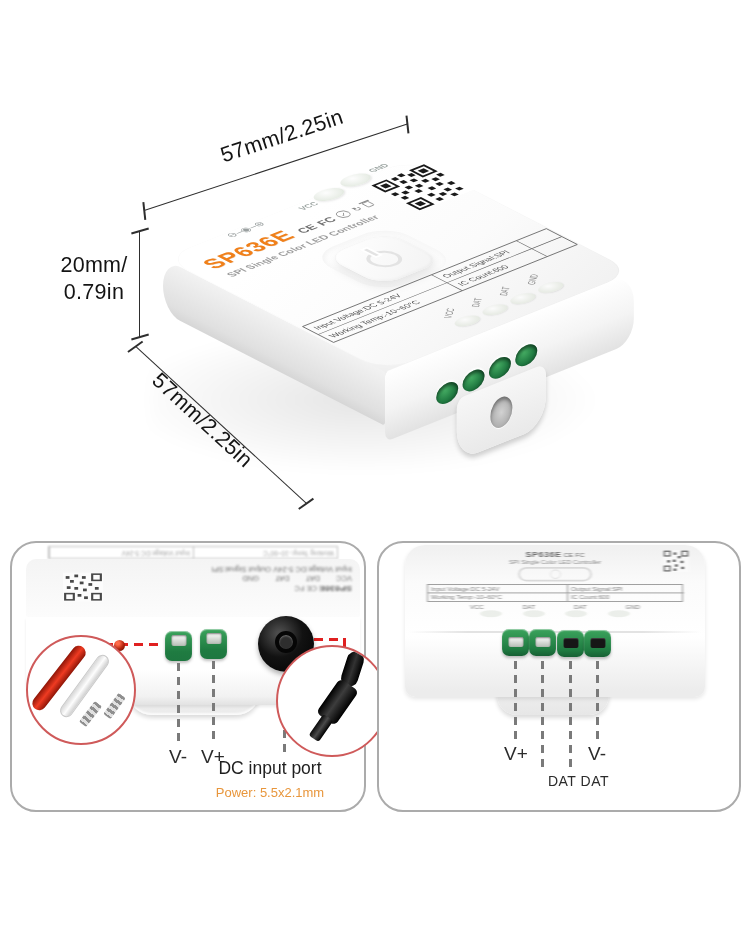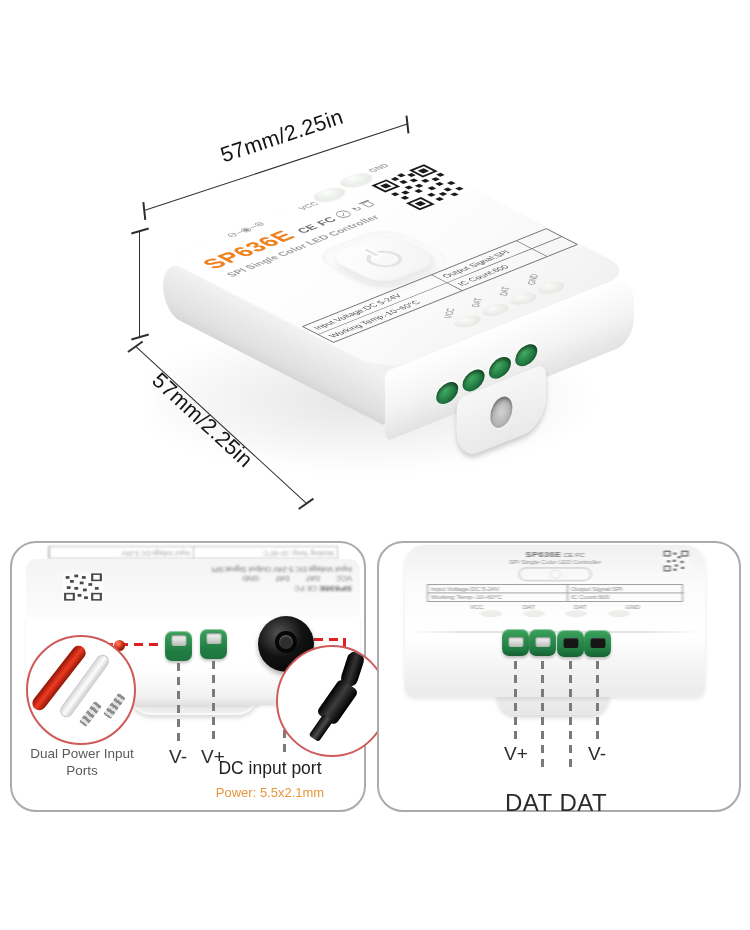--- a/index.html
+++ b/index.html
@@ -190,22 +190,22 @@
   .fv-table .r { border-right:1px solid #6e6e6e; } .fv-table .d { border-bottom:1px solid #6e6e6e; }
   .fv-ports { margin:2px auto 0; width:170px; display:flex; justify-content:space-between;
     font-size:6.5px; color:#555; }
   .fv-domes { margin:1px auto 0; width:150px; display:flex; justify-content:space-between; }
   .fv-domes i { width:22px; height:8px; border-radius:50%; background:#e6eae4; display:block; }
   .ft { position:absolute; width:27px; height:27px; border-radius:7px;
     background:linear-gradient(180deg,#3ba35c,#1f7b41 75%,#176034);
     box-shadow:0 2px 3px rgba(0,0,0,0.25), inset 0 1px 1px rgba(255,255,255,0.5); }
   .ft .bt-slot { top:8px; height:10px; }
   .out-caption { position:absolute; text-align:center; color:#2b2b2b; font-size:19px; }
-  .dat-caption { position:absolute; left:126px; top:230px; width:104px; text-align:left;
-    font-size:24px; letter-spacing:0.5px; color:#2b2b2b;margin-top:16px; }
+  .dat-caption { position:absolute; left:126px; top:230px; width:104px; text-align:right;
+    font-size:14px; letter-spacing:0.5px; color:#2b2b2b; }
 </style>
 </head>
 <body>
 
 <div>
 
   <section class="scene">
     <div class="dev-shadow"></div>
 
     <div class="face-left"></div>
@@ -301,20 +301,24 @@
       <div class="port-lbl" style="left:238px;">GND</div>
       <div class="dome2" style="left:124px;"></div>
       <div class="dome2" style="left:162px;"></div>
       <div class="dome2" style="left:200px;"></div>
       <div class="dome2" style="left:238px;"></div>
     </div>
 
     <div class="dline-h dim-top-line"></div>
     <div class="dim-text dim-top-text">57mm/2.25in</div>
     <div class="dline-v dim-left-line"></div>
+    <div class="dim-text dim-left-text">
+      <div>20mm/</div>
+      <div>0.79in</div>
+    </div>
     <div class="dline-h dim-bot-line"></div>
     <div class="dim-text dim-bot-text">57mm/2.25in</div>
   </section>
 
   <section class="panel panel-power">
     <div class="bv-edge">
       <span>Working Temp:-10~60°C</span>
       <span>Input Voltage:DC 5-24V</span>
     </div>
     <div class="bv-face-top">
@@ -388,21 +392,20 @@
     <div class="callout-circle" style="left:264px;top:102px;width:112px;height:112px;">
       <span class="plug-cable"></span>
       <span class="plug-body"></span>
       <span class="plug-tip"></span>
     </div>
 
     <div class="port-caption" style="left:146px;top:203px;width:40px;">V-</div>
     <div class="port-caption" style="left:181px;top:203px;width:40px;">V+</div>
     <div class="dc-caption">DC input port</div>
     <div class="dc-size">Power: 5.5x2.1mm</div>
-    <div class="dual-caption">Dual Power Input Ports</div>
   </section>
 
   <section class="panel panel-output">
     <div class="fv-tab"></div>
     <div class="fv-body">
       <div class="fv-ridge"></div>
       <div class="fv-blur">
         <div class="fv-line1">
           <span class="b">SP636E</span>
           <span>CE</span>

